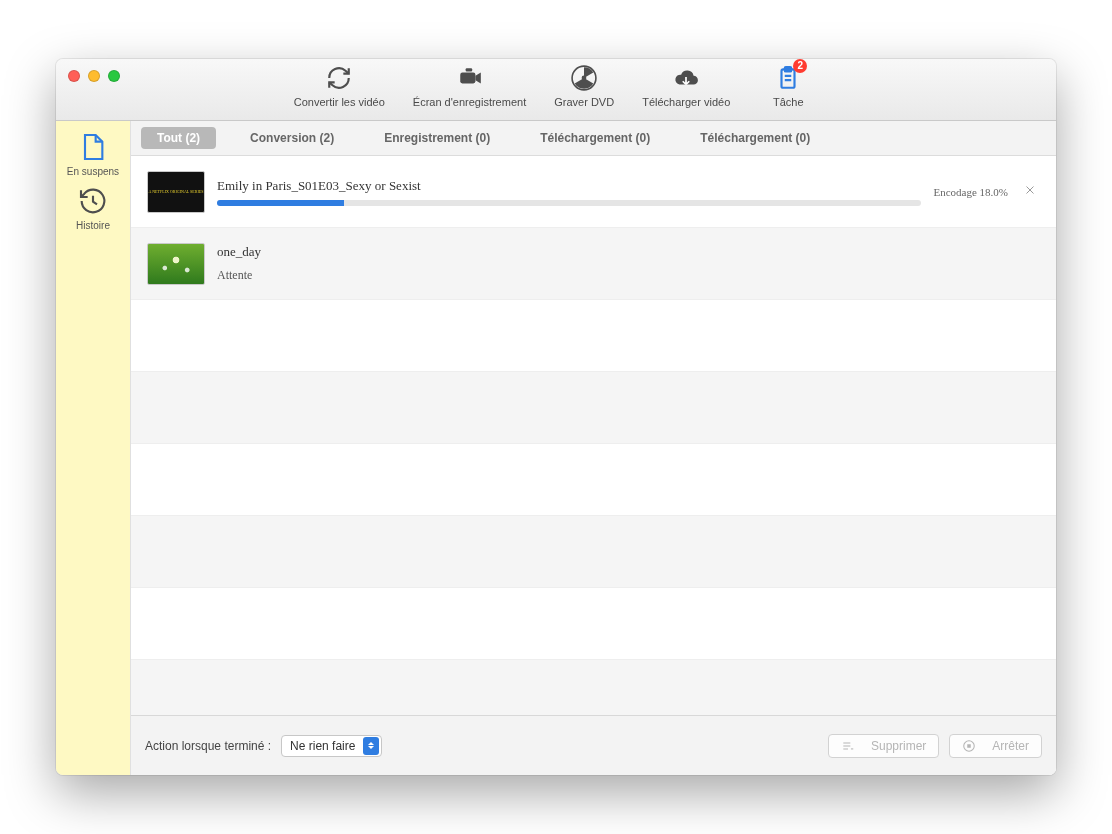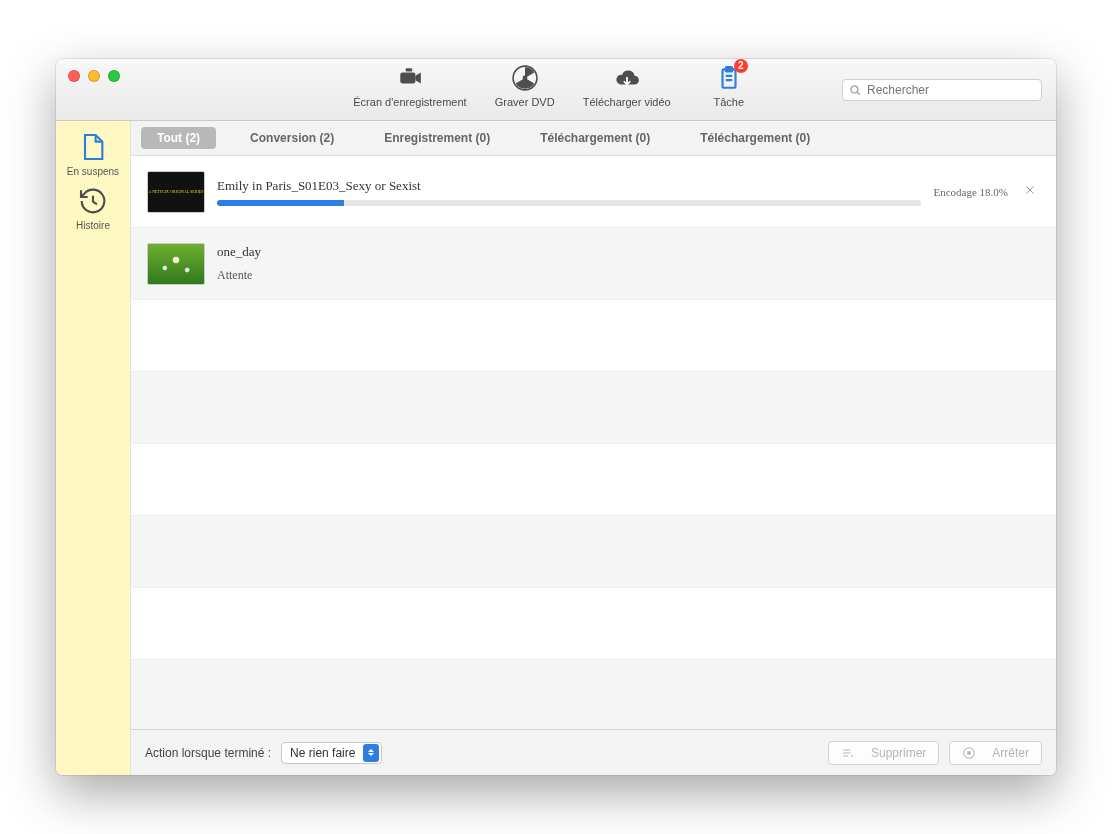--- a/index.html
+++ b/index.html
@@ -89,21 +89,21 @@
   .rtitle{ font-size:13px; color:#333; margin-bottom:6px;}
   .progressline{ display:flex; align-items:center; gap:12px;}
   .pbar{ flex:1; height:6px; background:#e5e5e5; border-radius:3px; overflow:hidden;}
   .pfill{ height:100%; background:#2f7de1;}
   .pstatus{ font-size:11px; color:#666; white-space:nowrap;}
   .xbtn{ color:#999; cursor:default; font-size:14px; padding:4px;}
   .substatus{ font-size:12px; color:#555; margin-top:8px;}
   .placeholder{ height:72px; border-bottom:1px solid #eee;}
   .placeholder:nth-child(even){ background:#f5f5f5;}
   .footer{
-    height:46px; border-top:1px solid #d8d8d8; background:#f3f3f3;
+    height:60px; border-top:1px solid #d8d8d8; background:#f3f3f3;
     display:flex; align-items:center; padding:0 14px; gap:10px; font-size:12px; color:#444;
   }
   .select{
     height:22px; border:1px solid #c7c7c7; border-radius:4px; background:#fff;
     display:flex; align-items:center; padding:0 2px 0 8px; font-size:12px; color:#333;
   }
   .select .chev{
     width:16px; height:18px; background:#2f7de1; border-radius:3px; margin-left:8px;
     display:flex; flex-direction:column; align-items:center; justify-content:center; gap:1px;
   }
@@ -127,20 +127,31 @@
   <div class="titlebar">
     <div class="trafficlights">
       <div class="light red"></div>
       <div class="light yellow"></div>
       <div class="light green"></div>
     </div>
 
     <div class="toolbar-center">
       <div class="tool">
         <span class="ic">
+          <svg viewBox="0 0 24 24" width="26" height="26" fill="none" stroke="#4e4e4e" stroke-width="2">
+            <path d="M3 12a9 9 0 0 1 15-6.7L21 8"></path>
+              <path d="M21 3v5h-5"></path>
+            <path d="M21 12a9 9 0 0 1-15 6.7L3 16"></path>
+              <path d="M3 21v-5h5"></path>
+          </svg>
+        </span>
+        <span>Convertir les vidéo</span>
+      </div>
+      <div class="tool">
+        <span class="ic">
           <svg viewBox="0 0 24 24" width="26" height="26" fill="#4e4e4e">
             <rect x="3" y="7" width="14" height="10" rx="2"></rect>
               <path d="M17 10l5-3v10l-5-3z"></path>
             <rect x="8" y="3" width="6" height="3" rx="1"></rect>
           </svg>
         </span>
         <span>Écran d'enregistrement</span>
       </div>
       <div class="tool">
         <span class="ic">
@@ -169,29 +180,20 @@
             <rect x="6" y="4" width="12" height="17" rx="1.5"></rect>
             <rect x="9" y="2" width="6" height="4" rx="1" fill="#2f7de1"></rect>
             <path d="M9 10h6M9 14h6"></path>
           </svg>
           <span class="badge">2</span>
         </span>
         <span>Tâche</span>
       </div>
     </div>
 
-    <div class="searchwrap">
-      <span class="mag">
-        <svg width="13" height="13" viewBox="0 0 24 24" fill="none" stroke="#9b9b9b" stroke-width="2.4">
-          <circle cx="10" cy="10" r="6.5"></circle>
-            <path d="M20 20l-5-5"></path>
-        </svg>
-      </span>
-      <input class="search" placeholder="Rechercher" style="">
-    </div>
   </div>
 
   <div class="body">
     <div class="sidebar">
       <div class="side-item">
         <svg viewBox="0 0 24 24" fill="none" stroke="#2f7de1" stroke-width="1.6">
           <path d="M6 3h8l5 5v13H6z"></path>
             <path d="M14 3v5h5"></path>
         </svg>
         <span>En suspens</span>

